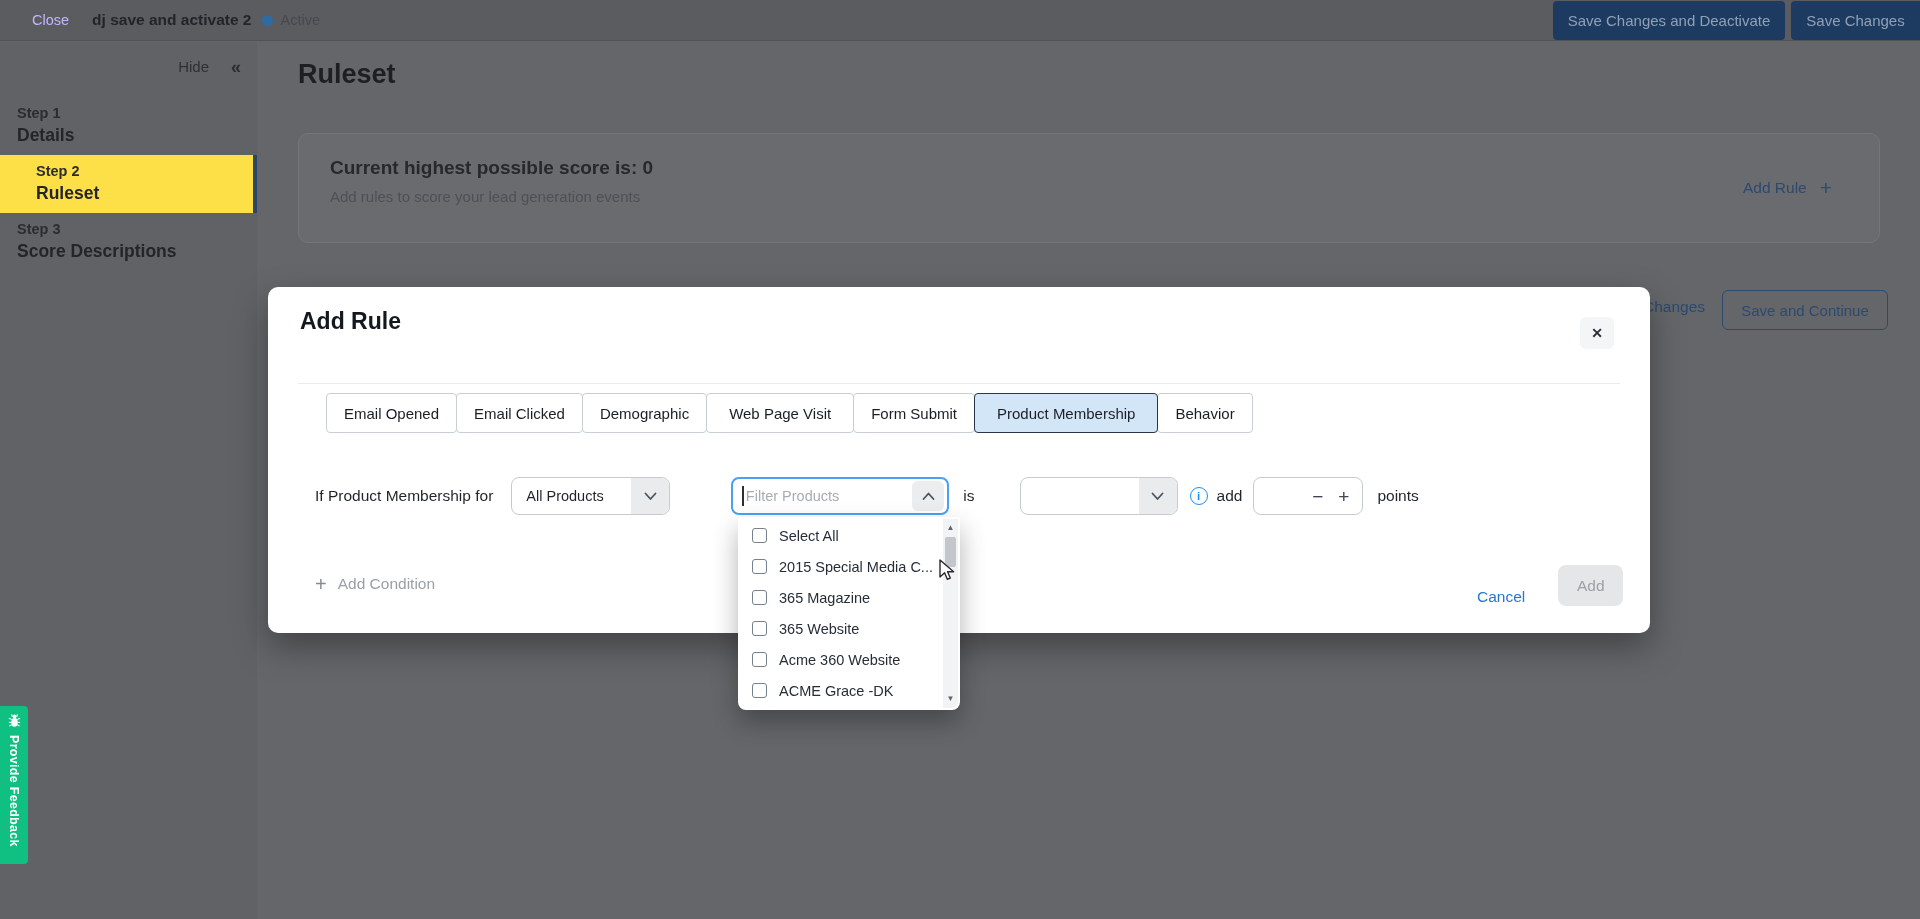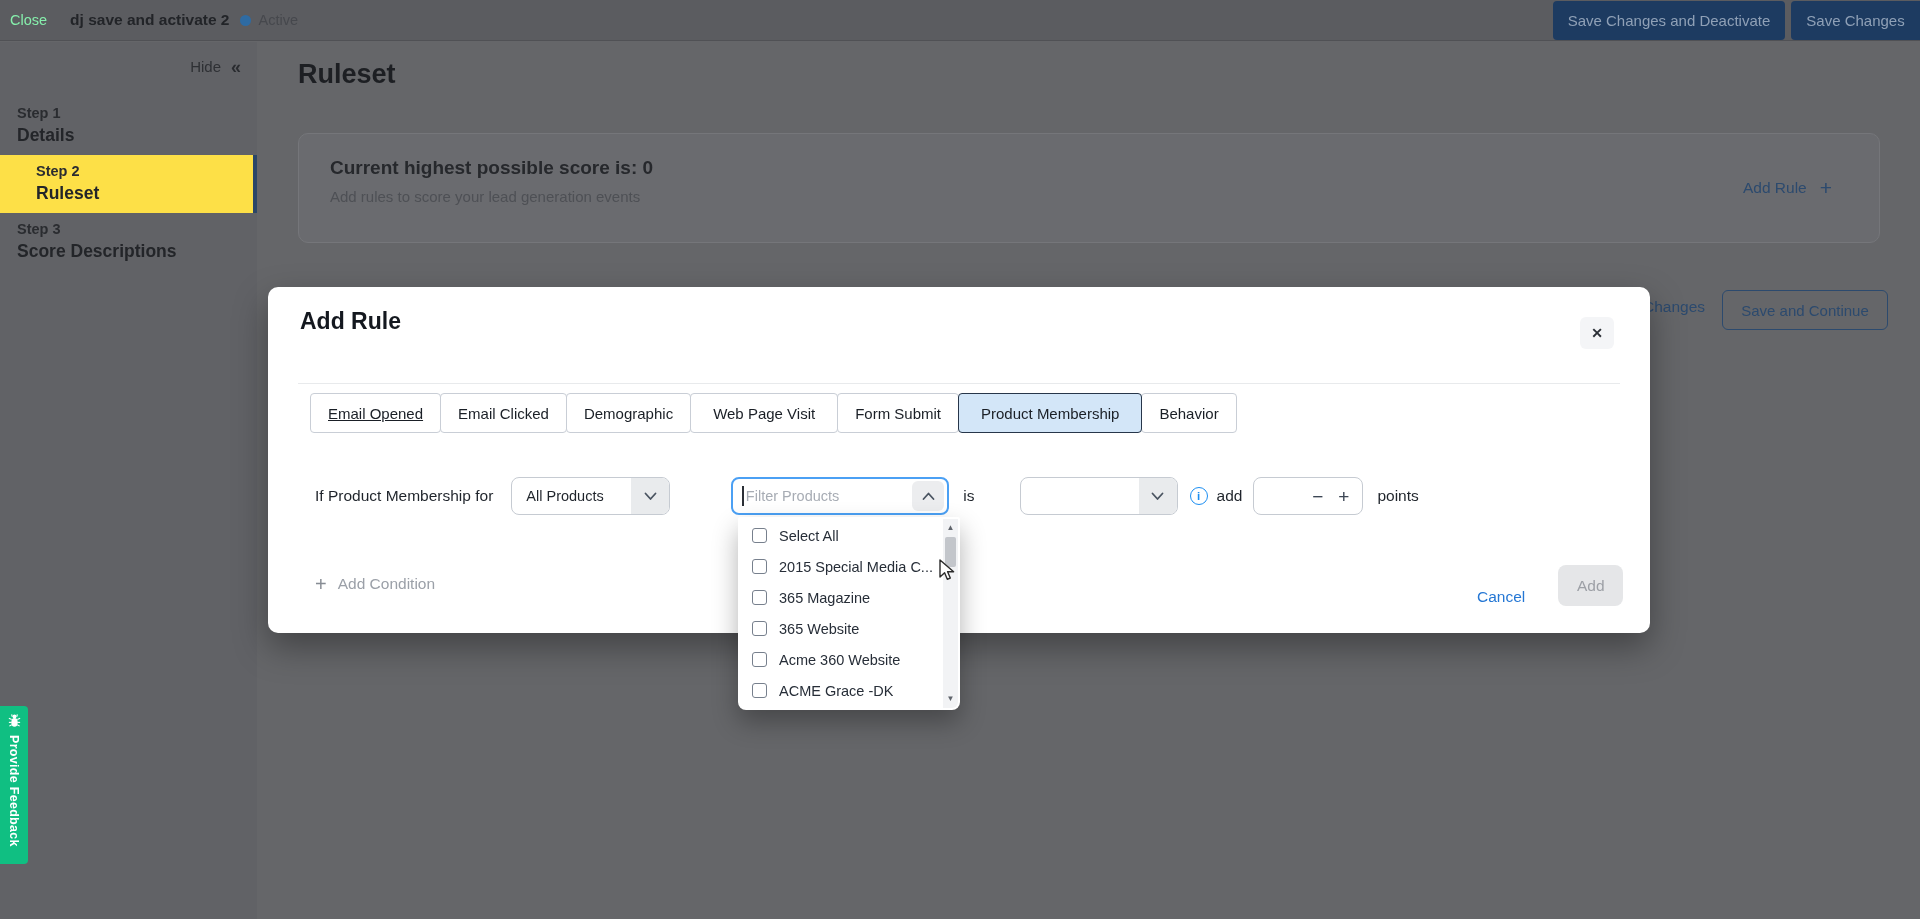--- a/index.html
+++ b/index.html
@@ -9,39 +9,39 @@
     font-family:"Liberation Sans", sans-serif;
     background:#656669;
   }
 
   
   .topbar {
     position:absolute; top:0; left:0; width:1920px; height:41px;
     background:#5b5c60; border-bottom:1px solid #505155;
     display:flex; align-items:center;
   }
-  .tb-close { margin-left:10px; color:#86efac; font-size:14.5px; cursor:pointer; }
+  .tb-close { margin-left:32px; color:#c4b5fd; font-size:14.5px; cursor:pointer; }
   .tb-title { margin-left:23px; color:#222428; font-weight:700; font-size:15.5px; }
   .tb-dot { width:11px; height:11px; border-radius:50%; background:#2e6ba3; margin-left:11px; }
   .tb-status { margin-left:7px; color:#46484d; font-size:14.5px; }
   .tb-actions { margin-left:auto; display:flex; gap:6px; height:100%; align-items:center; }
   .tb-btn {
     height:39px; background:#1d3b61; color:#8fa0b6; font-size:15px;
     border:none; border-radius:4px; display:flex; align-items:center; justify-content:center;
     font-family:inherit; cursor:pointer;
   }
   .tb-btn.deactivate { width:232px; }
   .tb-btn.save { width:129px; border-radius:4px 0 0 4px; }
 
   .sidebar {
     position:absolute; top:42px; left:0; width:257px; bottom:0;
     background:#616266;
   }
   .hide-row {
-    display:flex; justify-content:flex-end; align-items:center; gap:10px;
+    display:flex; justify-content:flex-end; align-items:center; gap:22px;
     padding:16px 16px 0 0; color:#2e3034; font-size:15px; cursor:pointer;
   }
   .hide-chevrons { font-size:18px; font-weight:700; line-height:14px; color:#2a2c30; }
   .steps { margin-top:22px; }
   .step { padding:8px 0 9px 17px; cursor:pointer; }
   .step-num { font-size:14.5px; font-weight:700; color:#2a2c30; margin-bottom:4px; }
   .step-name { font-size:17.5px; font-weight:700; color:#232529; }
   .step.active { background:#fde047; box-shadow:inset -4px 0 0 #2b4667;padding-left:36px; }
 
   .main { position:absolute; top:42px; left:257px; right:0; bottom:0; background:#656669; }
@@ -80,21 +80,21 @@
     font-size:14px; font-weight:700; color:#2b2f36; font-family:inherit;
   }
   .modal-divider { position:absolute; left:30px; right:30px; top:96px; height:1px; background:#e8eaec; }
 
   .tabs { position:absolute; left:42px; top:106px; display:flex; }
   .tab {
     height:40px; padding:0 17px; background:#fff; border:1px solid #c9ced6;
     margin-left:-1px; border-radius:4px; display:flex; align-items:center;
     font-size:15px; color:#1a1f26; font-family:inherit; cursor:pointer; white-space:nowrap;
   }
-  .tab:first-child { margin-left:0;text-decoration:underline; }
+  .tab:first-child { margin-left:16px; }
   .tab.selected { background:#d3e6f8; border-color:#27364a; position:relative; z-index:2; }
   .tab.wide { padding:0 22px; }
 
   .rule-row {
     position:absolute; left:47px; top:190px; height:38px;
     display:flex; align-items:center; font-size:15.5px; color:#1f242b; white-space:nowrap;
   }
   .rr-label { margin-right:18px; }
   .select {
     height:38px; border:1px solid #c6cbd2; border-radius:8px; background:#fff;

